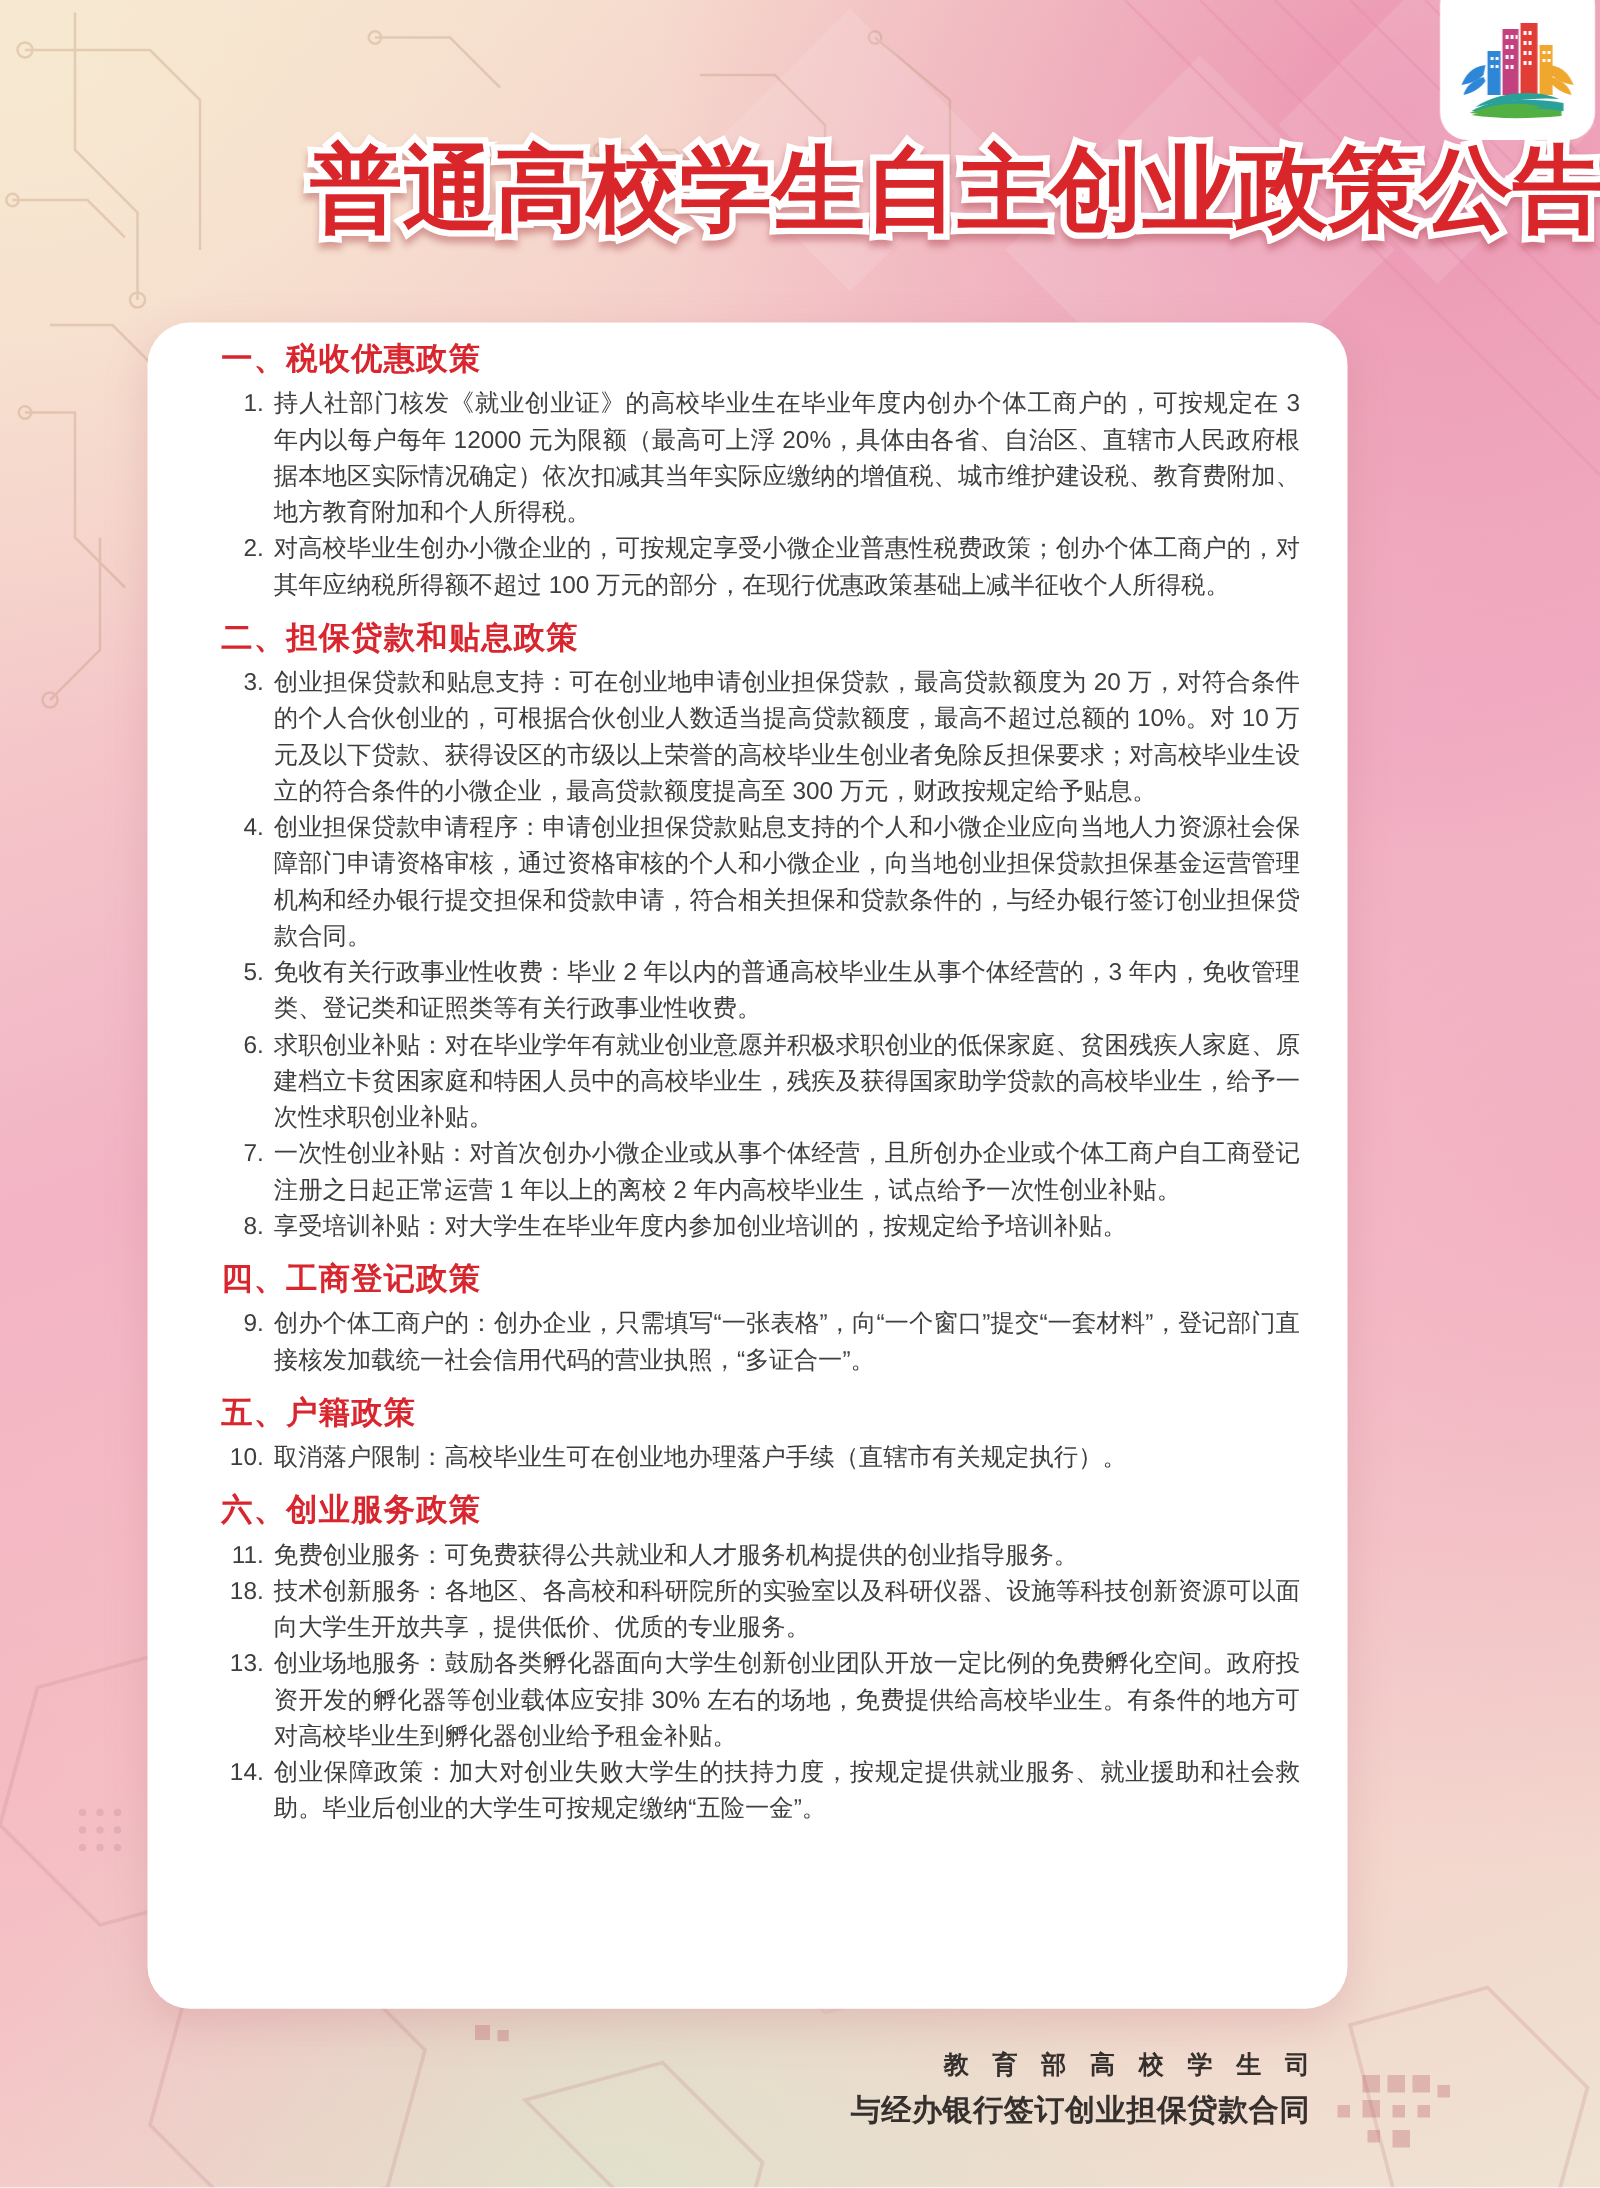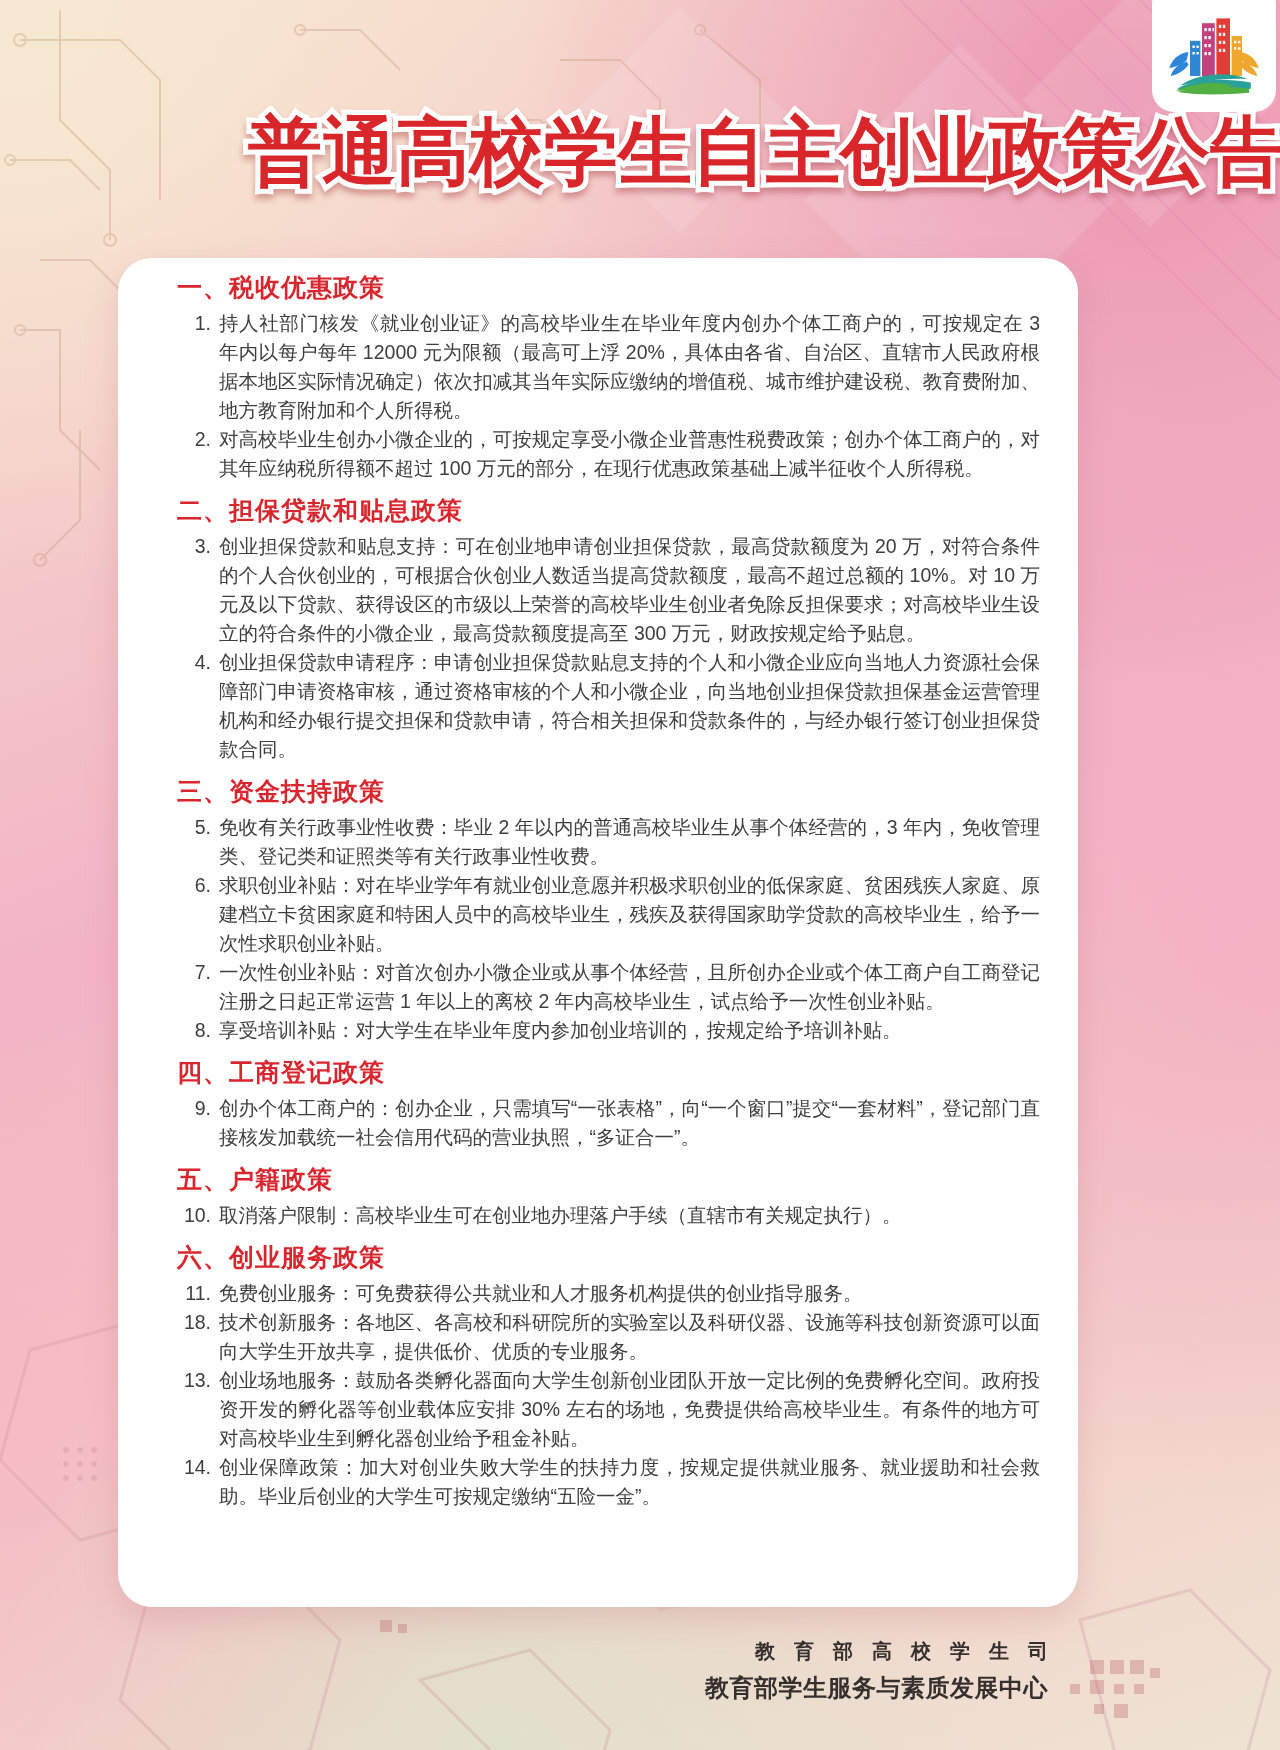--- a/index.html
+++ b/index.html
@@ -218,21 +218,20 @@
         <div class="item">
           <span class="num">3.</span>
           <span class="txt">创业担保贷款和贴息支持：可在创业地申请创业担保贷款，最高贷款额度为 20 万，对符合条件的个人合伙创业的，可根据合伙创业人数适当提高贷款额度，最高不超过总额的 10%。对 10 万元及以下贷款、获得设区的市级以上荣誉的高校毕业生创业者免除反担保要求；对高校毕业生设立的符合条件的小微企业，最高贷款额度提高至 300 万元，财政按规定给予贴息。</span>
         </div>
         <div class="item">
           <span class="num">4.</span>
           <span class="txt">创业担保贷款申请程序：申请创业担保贷款贴息支持的个人和小微企业应向当地人力资源社会保障部门申请资格审核，通过资格审核的个人和小微企业，向当地创业担保贷款担保基金运营管理机构和经办银行提交担保和贷款申请，符合相关担保和贷款条件的，与经办银行签订创业担保贷款合同。</span>
         </div>
       </section>
       <section>
-        <h2 class="sec-heading">三、资金扶持政策</h2>
         <div class="item">
           <span class="num">5.</span>
           <span class="txt">免收有关行政事业性收费：毕业 2 年以内的普通高校毕业生从事个体经营的，3 年内，免收管理类、登记类和证照类等有关行政事业性收费。</span>
         </div>
         <div class="item">
           <span class="num">6.</span>
           <span class="txt">求职创业补贴：对在毕业学年有就业创业意愿并积极求职创业的低保家庭、贫困残疾人家庭、原建档立卡贫困家庭和特困人员中的高校毕业生，残疾及获得国家助学贷款的高校毕业生，给予一次性求职创业补贴。</span>
         </div>
         <div class="item">
           <span class="num">7.</span>
@@ -273,16 +272,16 @@
         </div>
         <div class="item">
           <span class="num">14.</span>
           <span class="txt">创业保障政策：加大对创业失败大学生的扶持力度，按规定提供就业服务、就业援助和社会救助。毕业后创业的大学生可按规定缴纳“五险一金”。</span>
         </div>
       </section>
     </div>
 
   <div class="footer">
     <div class="l1">教育部高校学生司</div>
-    <div class="l2">教育部学生服务与素质发展中心</div>
+    <div class="l2">与经办银行签订创业担保贷款合同</div>
   </div>
 
 </div>
 
 </body></html>

